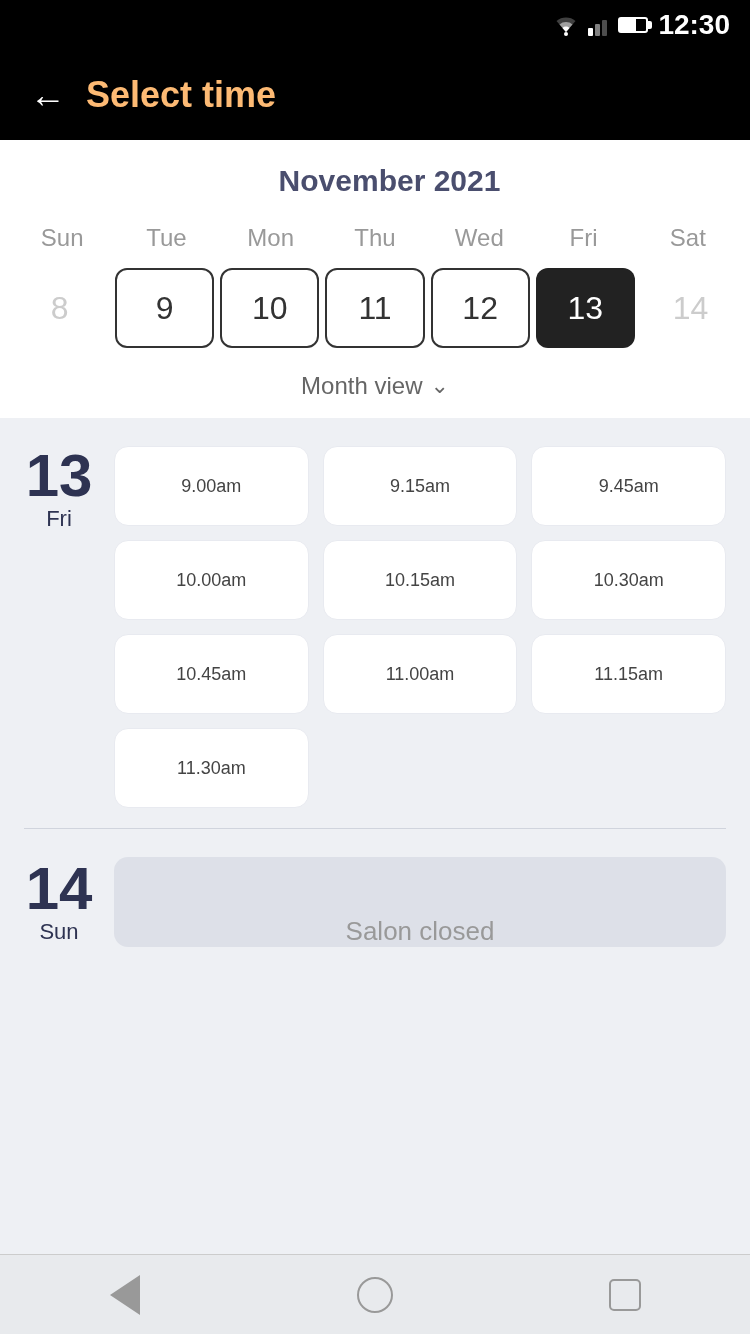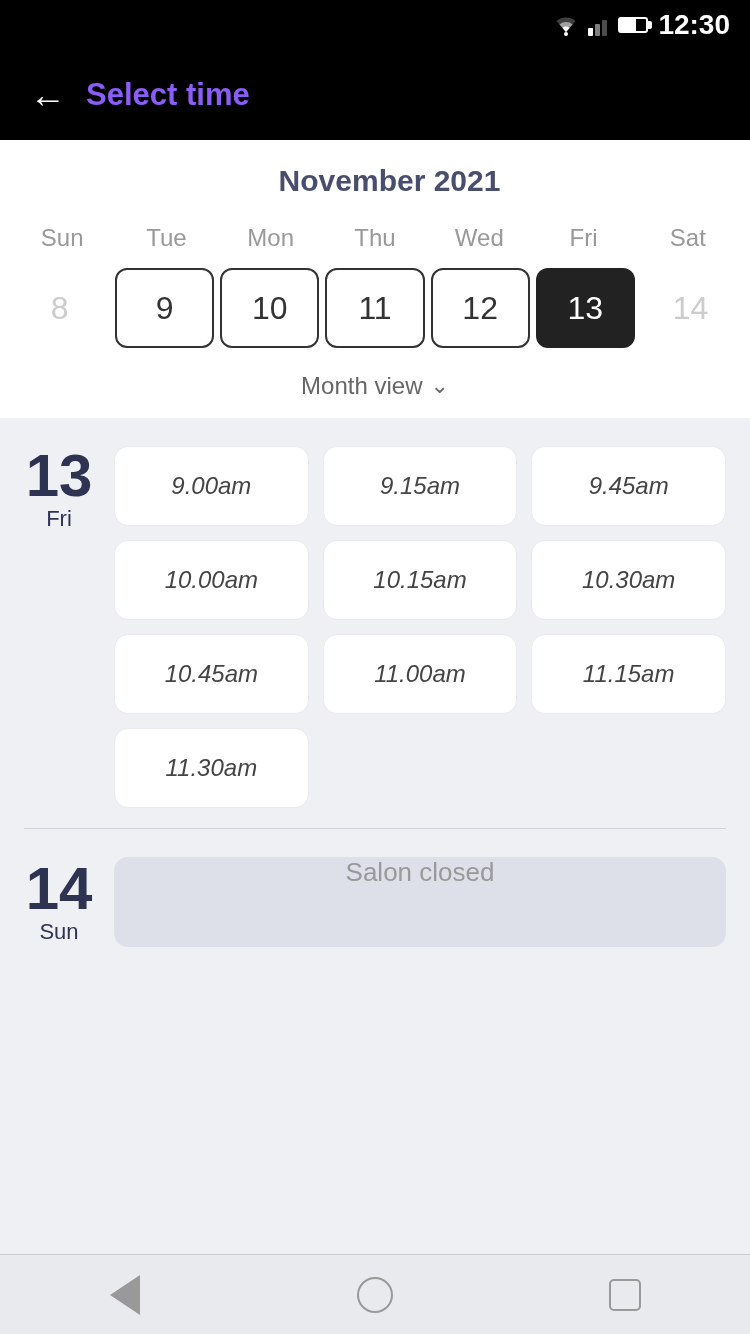--- a/index.html
+++ b/index.html
@@ -77,22 +77,22 @@
       padding: 0 30px;
       gap: 20px;
     }
     .back-arrow {
       color: #fff;
       font-size: 36px;
       cursor: pointer;
       line-height: 1;
     }
     .header-title {
-      color: #8b5cf6;
-      font-size: 31px;
+      color: #fdba74;
+      font-size: 36px;
       font-weight: 700;
     }
 
     
     .calendar-section {
       background: #fff;
       padding: 24px 0 0 0;
     }
     .month-title {
       text-align: center;
@@ -196,46 +196,45 @@
       gap: 14px;
       flex: 1;
     }
     .timeslot-cell {
       background: #fff;
       border-radius: 14px;
       height: 80px;
       display: flex;
       align-items: center;
       justify-content: center;
-      font-size: 24px;
+      font-size: 18px;
       color: #444;
       cursor: pointer;
       border: 1.5px solid #e8eaf0;
-      font-style: italic;
     }
 
     .divider {
       height: 1px;
       background: #d0d4dd;
       margin: 0 24px;
     }
 
     .salon-closed-block {
       display: flex;
       align-items: center;
       gap: 20px;
       padding: 28px 24px;
     }
     .closed-box {
       flex: 1;
       background: #dde0e8;
       border-radius: 14px;
       height: 90px;
       display: flex;
-      align-items: flex-start;
+      align-items: flex-end;
       justify-content: center;
       font-size: 26px;
       color: #999;
     }
 
     
     .bottom-nav {
       background: #e8eaed;
       height: 80px;
       display: flex;

